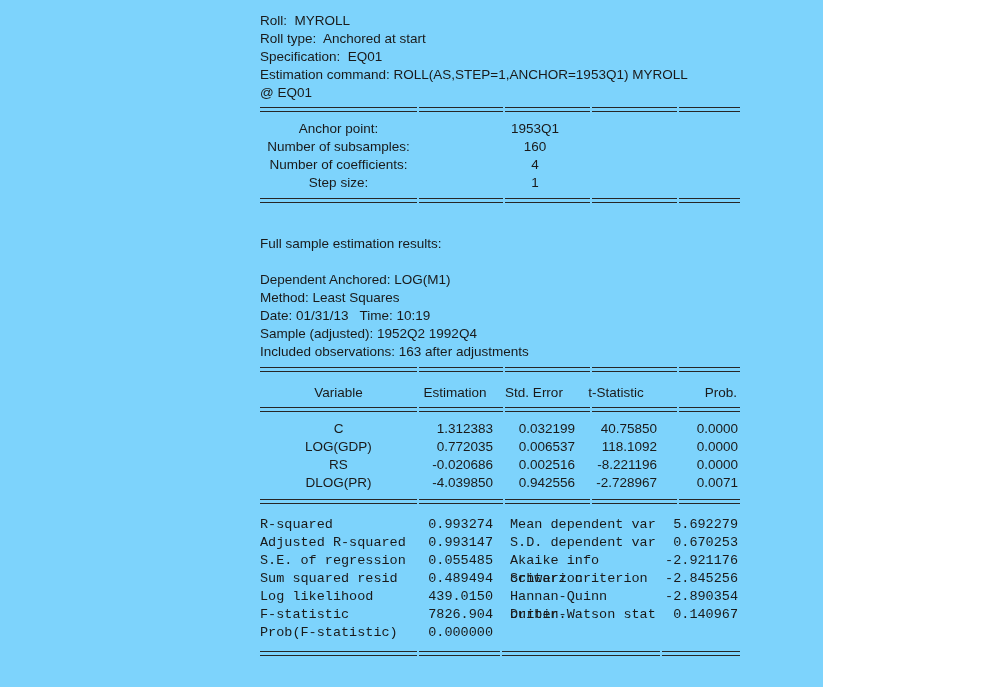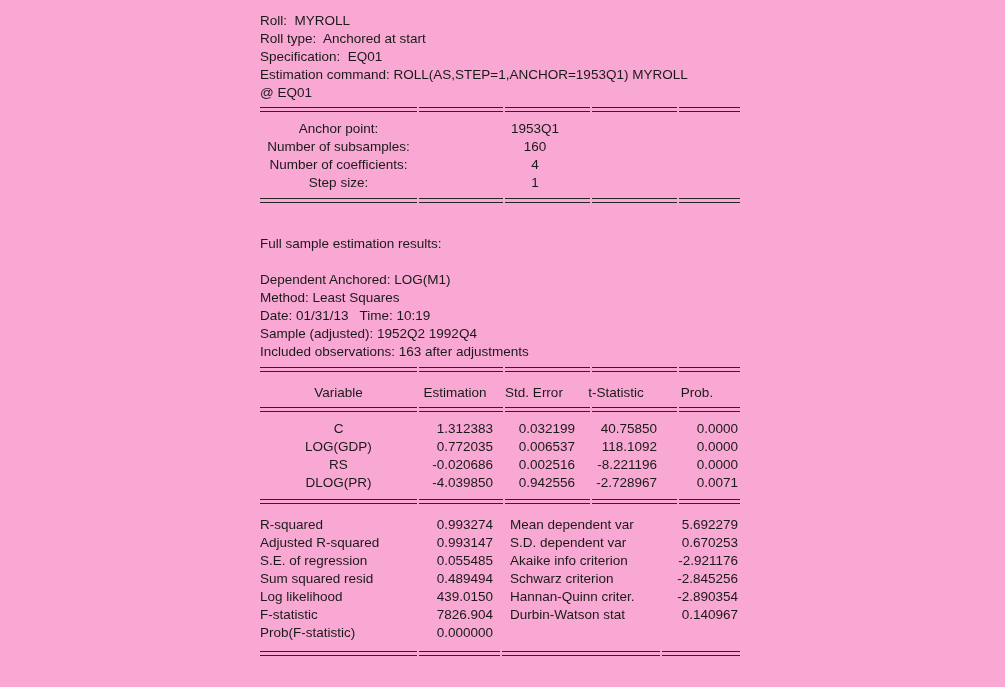--- a/index.html
+++ b/index.html
@@ -5,23 +5,23 @@
   html, body {
     margin: 0;
     padding: 0;
     background: #ffffff;
     width: 1005px;
     height: 687px;
     overflow: hidden;
   }
   .page {
     position: relative;
-    width: 1005px;
+    width: 823px;
     height: 687px;
-    background: #f9a8d4;
+    background: #7dd3fc;
   }
   .doc {
     position: absolute;
     left: 260px;
     top: 12px;
     width: 480px;
     color: #1a1a1a;
     font-family: "Liberation Sans", sans-serif;
     font-size: 13.5px;
     line-height: 18px;
@@ -60,29 +60,29 @@
 
   .fullsample-block { margin-top: 32px; }
 
   
   .coef-grid {
     display: grid;
     grid-template-columns: 157px 76px 82px 82px 83px;
   }
   .coef-header { padding: 12px 0 5px 0; }
   .coef-header .hcell { text-align: center; height: 18px; }
-  .coef-header .hcell.prob-h { text-align: center; padding-right: 3px; }
+  .coef-header .hcell.prob-h { text-align: right; padding-right: 3px; }
   .coef-body { padding: 8px 0 7px 0; }
   .coef-row { height: 18px; }
   .var-cell { text-align: center; }
   .num-cell { text-align: right; }
   .num-cell.last { padding-right: 2px; }
 
   
-  .stats-body { padding: 12px 0 9px 0; }
+  .stats-body { padding: 12px 0 9px 0; font-family: Liberation Mono, monospace; }
   .stats-row {
     display: grid;
     grid-template-columns: 157px 76px 17px 150px 80px;
     height: 18px;
   }
   .stats-llabel { text-align: left; }
   .stats-lvalue { text-align: right; }
   .stats-rlabel { text-align: left; }
   .stats-rvalue { text-align: right; padding-right: 2px; }
 </style>

